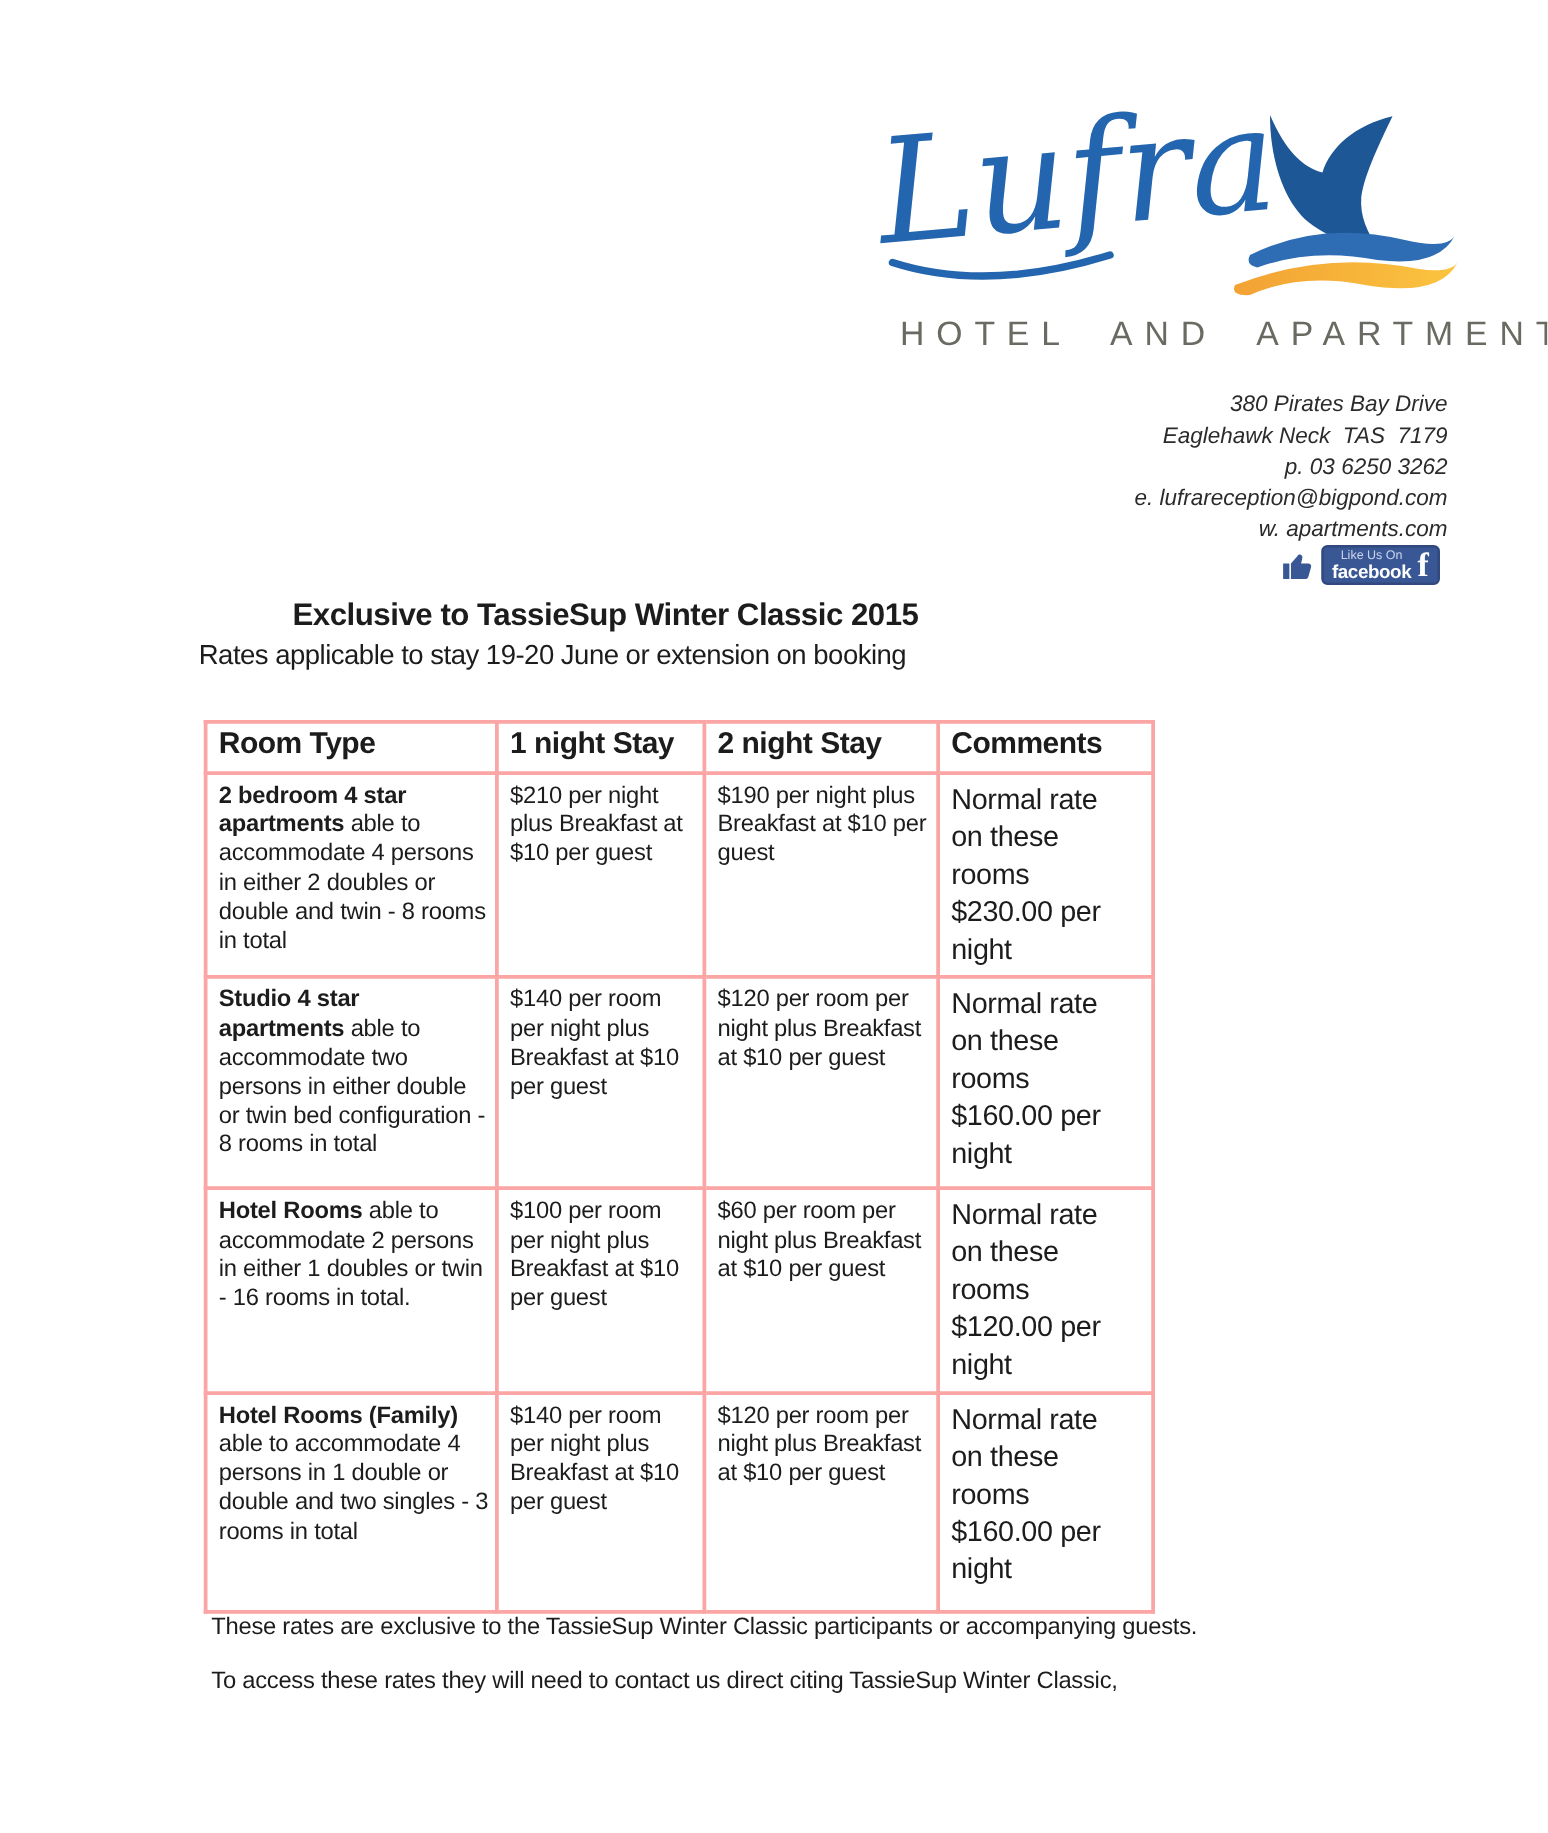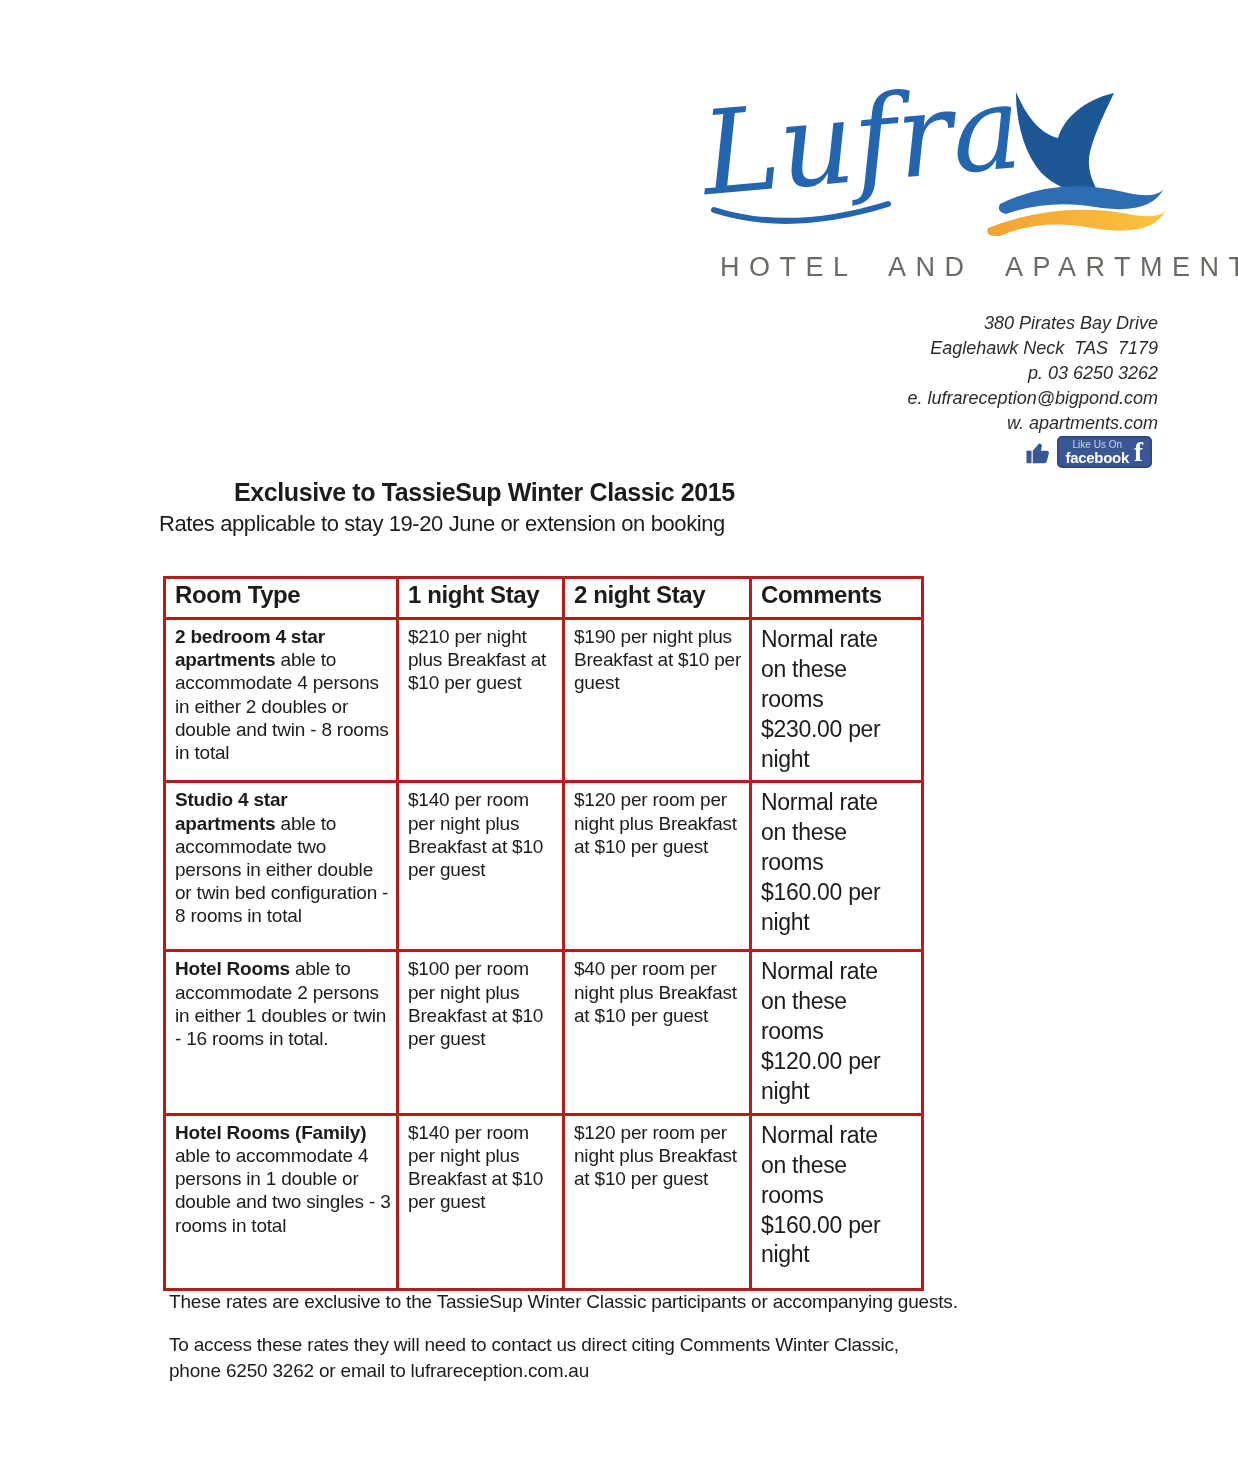--- a/index.html
+++ b/index.html
@@ -26,21 +26,21 @@
   .fb-brand  { font-size:15px; font-weight:bold; line-height:15px; letter-spacing:-0.3px; }
   .fb-f { font-size:27px; font-weight:bold; font-family:"Liberation Serif", serif; line-height:24px; }
 
   
   .title    { position:absolute; left:234px; top:478px; font-size:25px; font-weight:bold;
               letter-spacing:-0.4px; margin:0; }
   .subtitle { position:absolute; left:159px; top:511px; font-size:22px; letter-spacing:-0.4px; }
 
   
   table.rates { position:absolute; left:163px; top:576px; border-collapse:collapse; table-layout:fixed; }
-  .rates th, .rates td { border:3px solid #b91c1c; vertical-align:top; text-align:left; }
+  .rates th, .rates td { border:3px solid #fca5a5; vertical-align:top; text-align:left; }
   .rates th { font-size:24px; font-weight:bold; padding:2px 6px 8px 9px; letter-spacing:-0.4px; }
   .rates td { font-size:19px; line-height:1.22; padding:5px 5px 6px 9px; letter-spacing:-0.2px; }
   .rates td.comments { font-size:23px; line-height:1.3; padding-right:16px; letter-spacing:-0.3px; }
   .rates thead tr { height:36px; }
   .rates tbody tr.r0 { height:144px; }
   .rates tbody tr.r1 { height:169px; }
   .rates tbody tr.r2 { height:143px; }
   .rates tbody tr.r3 { height:175px;margin-top:19px; }
   .rb { font-weight:bold; }
 
@@ -131,33 +131,32 @@
       </tr>
       <tr class="r1">
         <td><span class="rb">Studio 4 star apartments</span><span> able to accommodate two persons in either double or twin bed configuration - 8 rooms in total</span></td>
         <td>$140 per room per night plus Breakfast at $10 per guest</td>
         <td>$120 per room per night plus Breakfast at $10 per guest</td>
         <td class="comments">Normal rate on these rooms $160.00 per night</td>
       </tr>
       <tr class="r2">
         <td><span class="rb">Hotel Rooms</span><span> able to accommodate 2 persons in either 1 doubles or twin - 16 rooms in total.</span></td>
         <td>$100 per room per night plus Breakfast at $10 per guest</td>
-        <td>$40 per room per night plus Breakfast at $10 per guest</td>
+        <td>$60 per room per night plus Breakfast at $10 per guest</td>
         <td class="comments">Normal rate on these rooms $120.00 per night</td>
       </tr>
       <tr class="r3">
         <td><span class="rb">Hotel Rooms (Family)</span><span> able to accommodate 4 persons in 1 double or double and two singles - 3 rooms in total</span></td>
         <td>$140 per room per night plus Breakfast at $10 per guest</td>
         <td>$120 per room per night plus Breakfast at $10 per guest</td>
         <td class="comments">Normal rate on these rooms $160.00 per night</td>
       </tr>
     </tbody>
   </table>
 
   <div class="footer">
     <p>These rates are exclusive to the TassieSup Winter Classic participants or accompanying guests.</p>
     <p>
-      <span class="ln">To access these rates they will need to contact us direct citing Comments Winter Classic,</span>
-      <span class="ln">phone 6250 3262 or email to lufrareception.com.au</span>
+      <span class="ln">To access these rates they will need to contact us direct citing TassieSup Winter Classic,</span>
     </p>
   </div>
 
 </div>
 
 </body></html>

